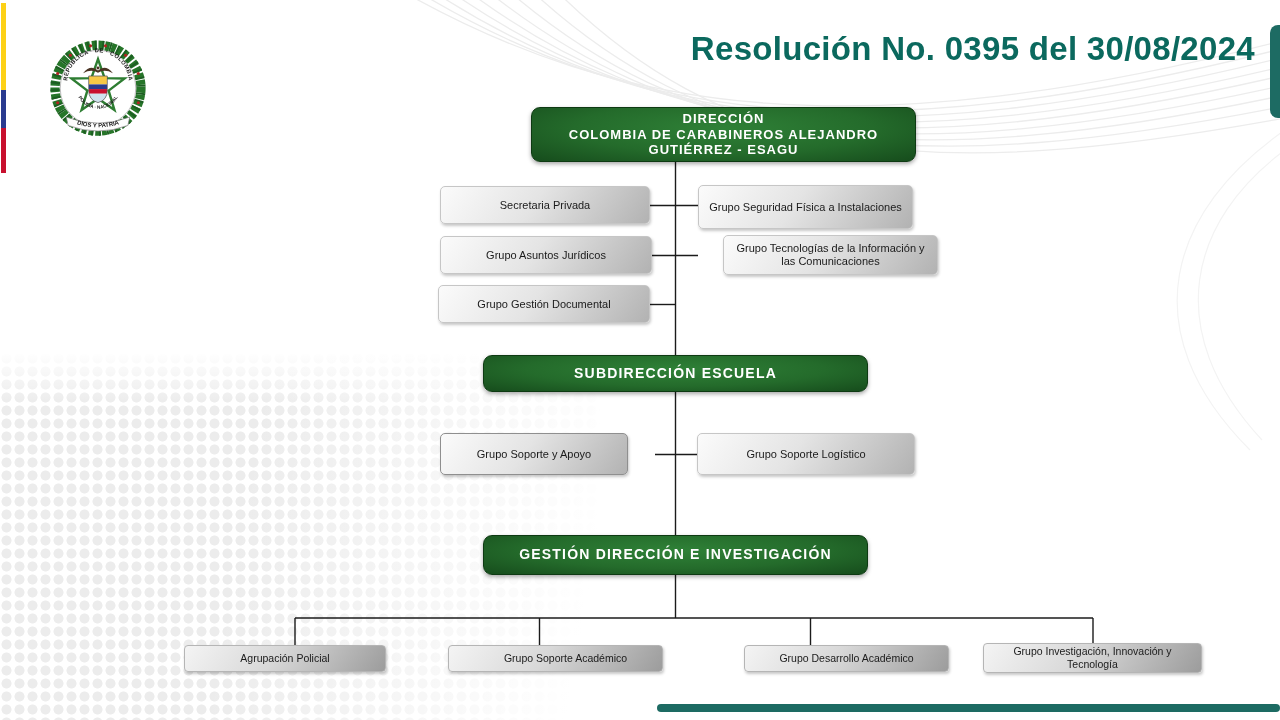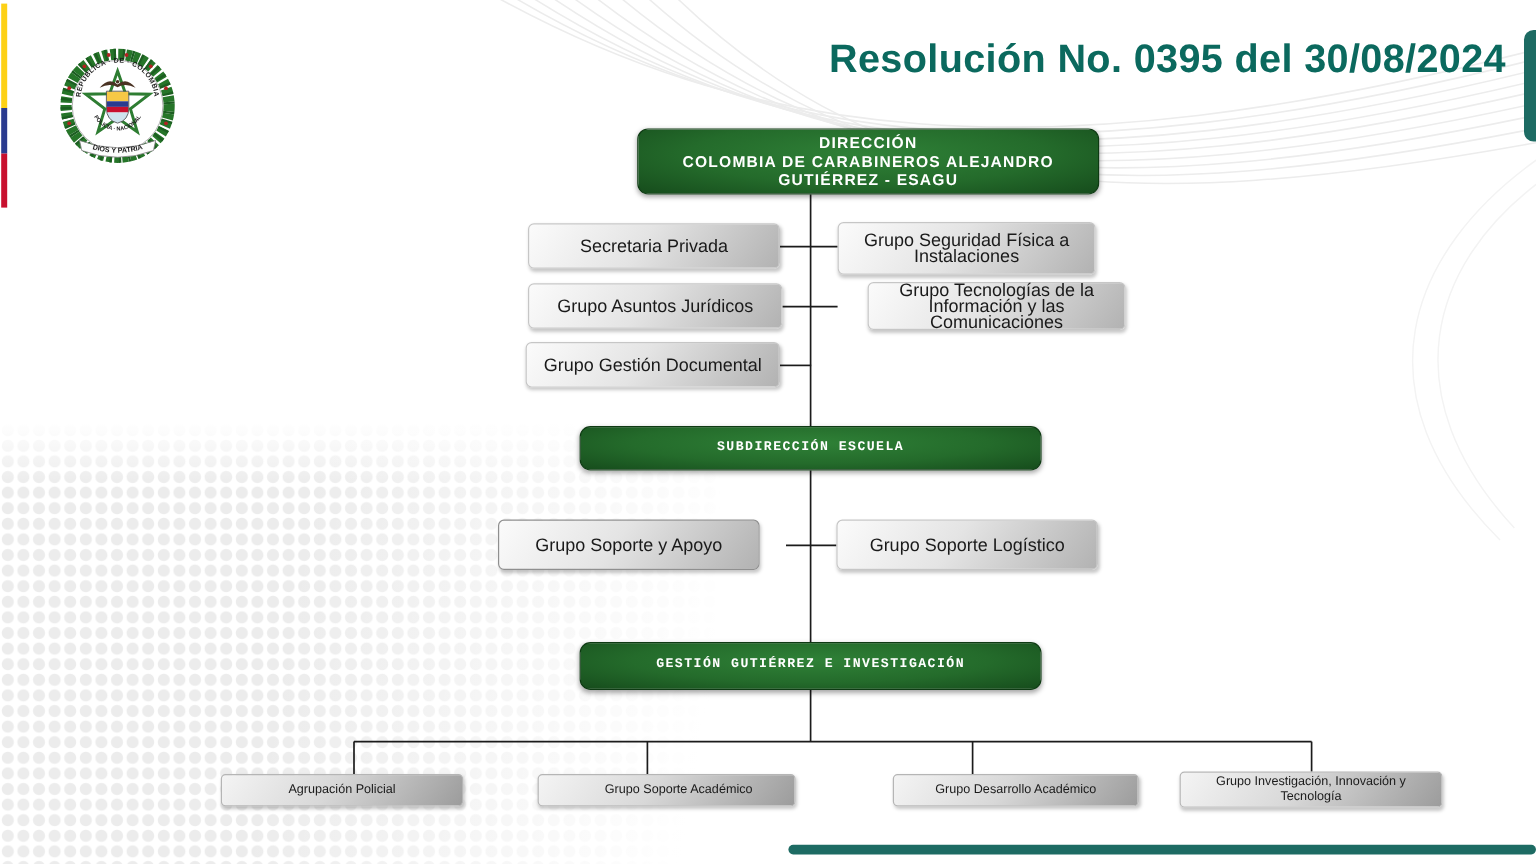--- a/index.html
+++ b/index.html
@@ -49,24 +49,24 @@
   
   .gbox{
     position:absolute;display:flex;flex-direction:column;align-items:center;justify-content:center;
     text-align:center;color:#ffffff;font-weight:bold;
     background:radial-gradient(ellipse at 50% 38%, #2f8137 0%, #246b2b 55%, #164c1c 100%);
     border:1px solid #0e3a13;border-radius:9px;
     box-shadow:0 2px 4px rgba(0,0,0,.35);
     box-sizing:border-box;
   }
   .gbox .ln{font-size:13px;letter-spacing:1px;line-height:15.5px;}
-  .gbox .big{font-size:11px;letter-spacing:1.2px;font-family:Liberation Mono, monospace;}
+  .gbox .big{font-size:14px;letter-spacing:1.2px;}
   .sbox{
     position:absolute;display:flex;align-items:center;justify-content:center;
-    text-align:center;font-size:15px;color:#1a1a1a;line-height:13px;
+    text-align:center;font-size:11px;color:#1a1a1a;line-height:13px;
     background:linear-gradient(125deg,#fbfbfb 0%,#e4e4e4 45%,#b2b2b2 100%);
     border:1px solid #c6c6c6;border-radius:5px;
     box-shadow:1px 2px 3px rgba(0,0,0,.22);
     padding:0 8px;box-sizing:border-box;
   }
   .sbox.strong{border-color:#8f8f8f;}
   .bbox{
     font-size:10.5px;border-radius:4px;border:1px solid #b5b5b5;
     background:linear-gradient(125deg,#f4f4f4 0%,#d8d8d8 45%,#9c9c9c 100%);
   }
@@ -194,29 +194,29 @@
   <span>Grupo Seguridad Física a Instalaciones</span>
 </div>
 <div class="sbox" style="left:698px;top:235px;width:215px;height:40px;margin-left:25px;">
   <span>Grupo Tecnologías de la Información y las Comunicaciones</span>
 </div>
 
 <div class="gbox" style="left:483px;top:355px;width:385px;height:37px;">
   <div class="ln big">SUBDIRECCIÓN ESCUELA</div>
 </div>
 
-<div class="sbox strong" style="left:415px;top:433px;width:218px;height:42px;">
+<div class="sbox strong" style="left:440px;top:433px;width:188px;height:42px;">
   <span>Grupo Soporte y Apoyo</span>
 </div>
 <div class="sbox" style="left:697px;top:433px;width:218px;height:42px;">
   <span>Grupo Soporte Logístico</span>
 </div>
 
 <div class="gbox" style="left:483px;top:535px;width:385px;height:40px;">
-  <div class="ln big">GESTIÓN GUTIÉRREZ E INVESTIGACIÓN</div>
+  <div class="ln big">GESTIÓN DIRECCIÓN E INVESTIGACIÓN</div>
 </div>
 
 <div class="sbox bbox" style="left:184px;top:645px;width:202px;height:27px;">
   <span>Agrupación Policial</span>
 </div>
 <div class="sbox bbox" style="left:448px;top:645px;width:215px;height:27px;padding-left:28px;">
   <span>Grupo Soporte Académico</span>
 </div>
 <div class="sbox bbox" style="left:713px;top:645px;width:205px;height:27px;margin-left:31px;">
   <span>Grupo Desarrollo Académico</span>

